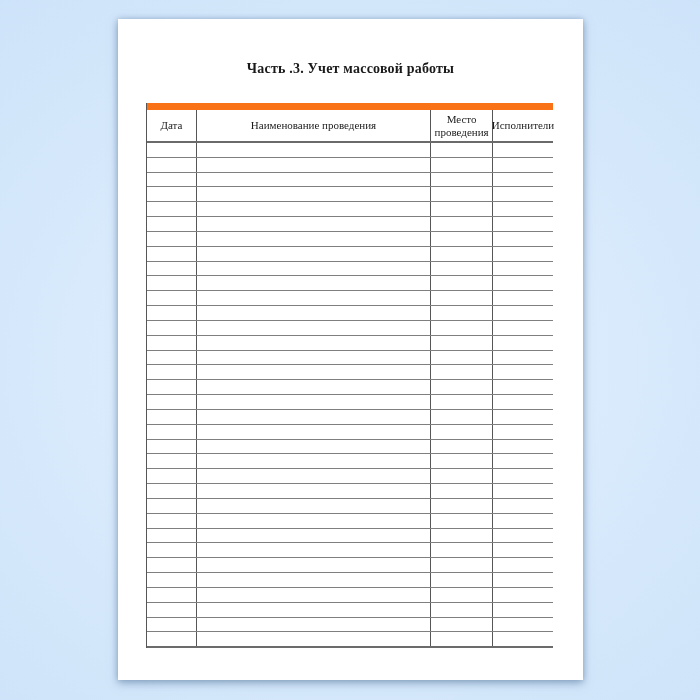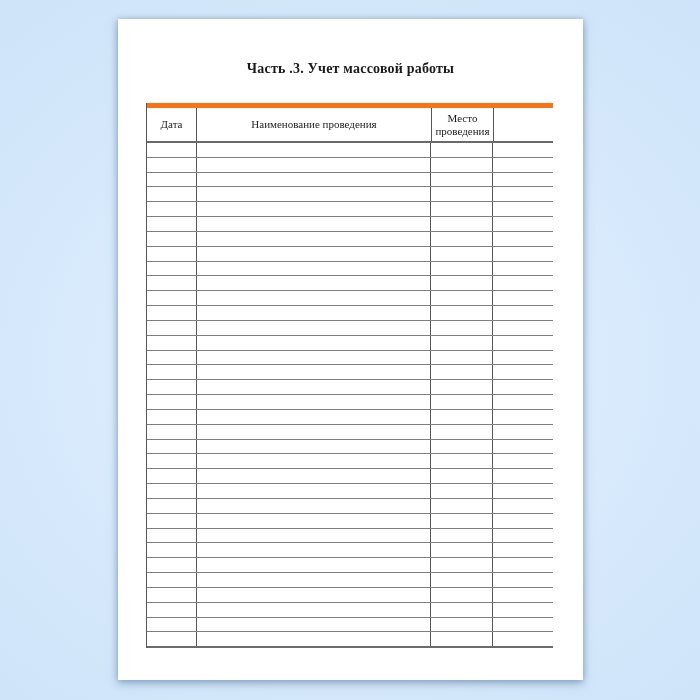--- a/index.html
+++ b/index.html
@@ -46,21 +46,21 @@
     position: absolute;
     left: 28px;
     top: 84px;
     width: 407px;
     border-left: 1px solid #565656;
   }
 
   .header-row {
     display: flex;
     height: 40px;
-    border-top: 5px solid #f97316;
+    border-top: 7px solid #f97316;
     border-bottom: 2px solid #6a6a6a;
   }
 
   .header-cell {
     display: flex;
     align-items: center;
     justify-content: center;
     text-align: center;
     font-size: 11px;
     line-height: 1.15;
@@ -100,20 +100,21 @@
   <div class="page">
 
     <div class="page-title">Часть .3. Учет массовой работы</div>
 
     <div class="events-table">
 
       <div class="header-row">
         <div class="header-cell col-date v-border">Дата</div>
         <div class="header-cell col-event v-border">Наименование проведения</div>
         <div class="header-cell col-venue v-border">Место проведения</div>
+        <div class="header-cell col-performers">Исполнители</div>
       </div>
 
       <div class="table-body">
           <div class="table-row">
             <div class="table-cell col-date v-border"></div>
             <div class="table-cell col-event v-border"></div>
             <div class="table-cell col-venue v-border"></div>
             <div class="table-cell col-performers"></div>
           </div>
           <div class="table-row">

